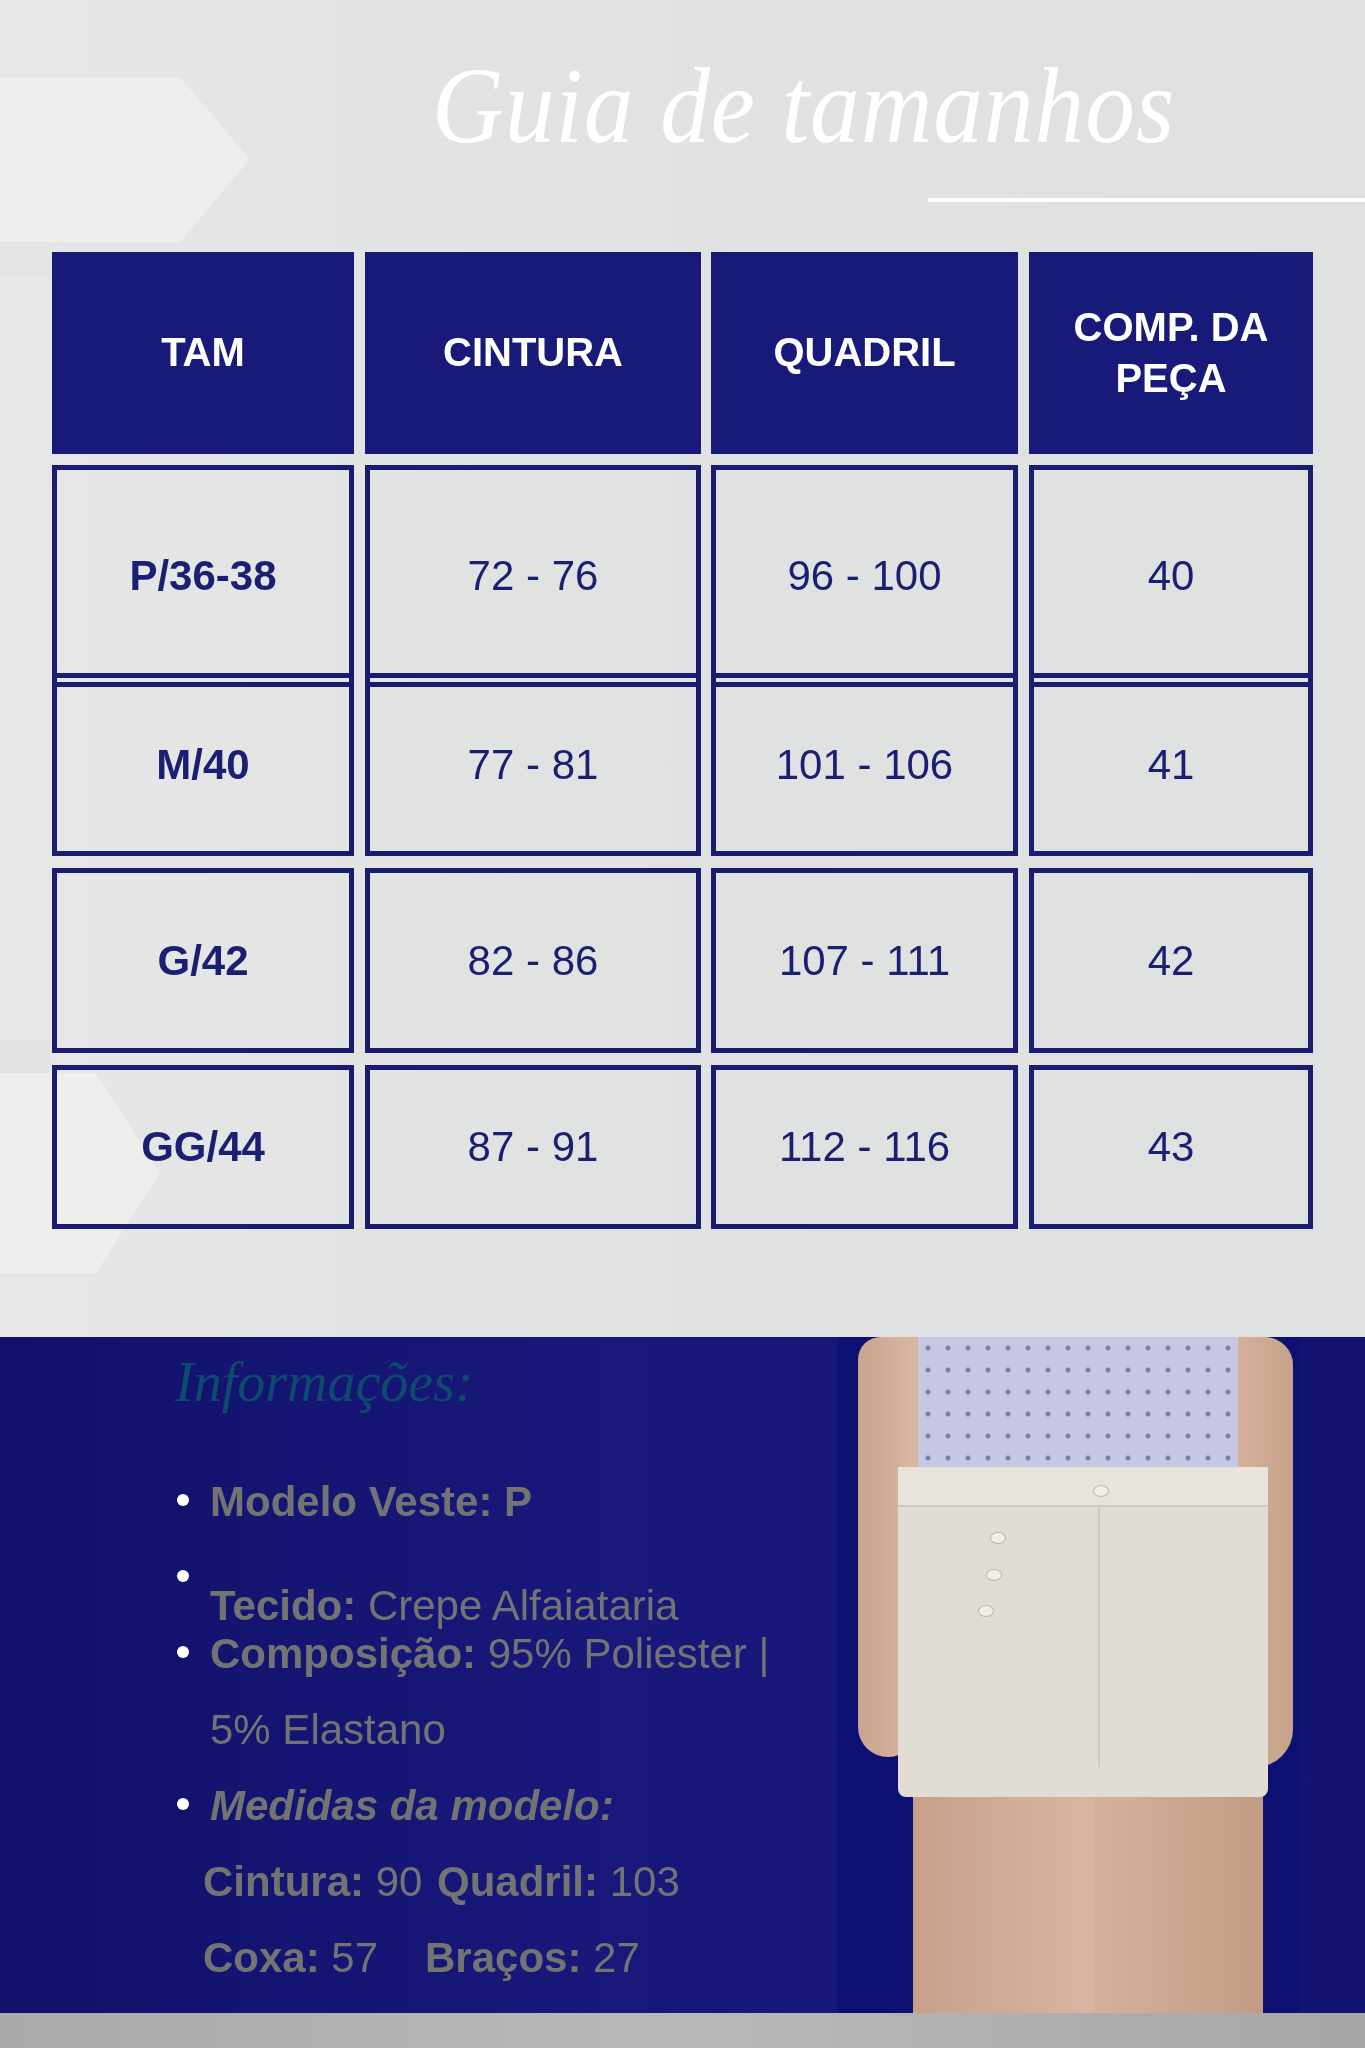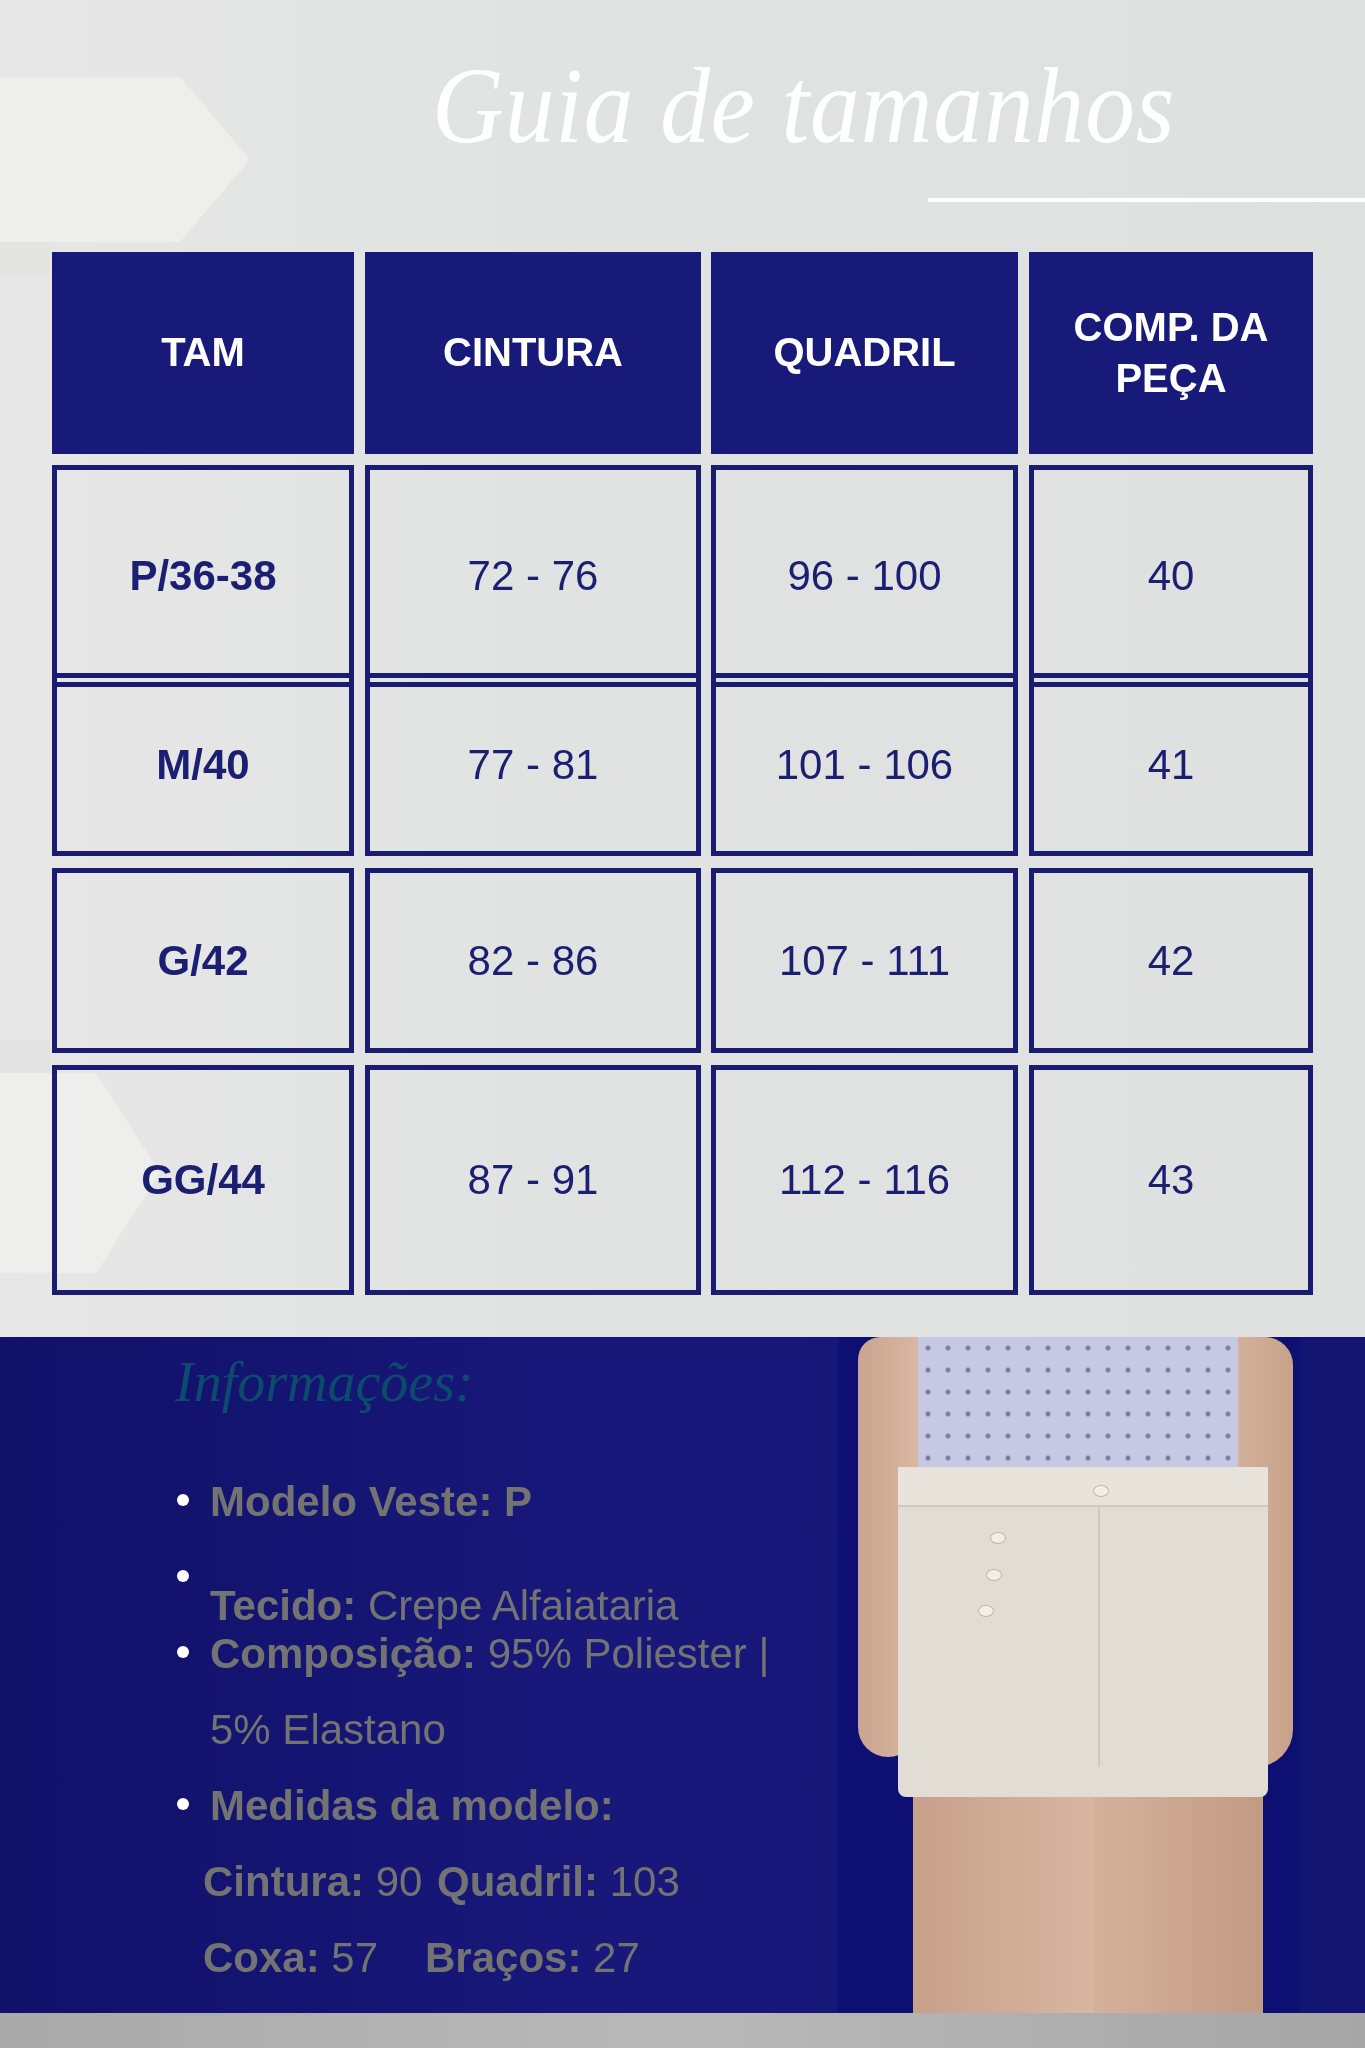--- a/index.html
+++ b/index.html
@@ -17,21 +17,21 @@
   .dcell{border:5px solid #1a1c70;font-size:42px;}
   .dcell.first{font-weight:bold;}
   .c1{left:52px;width:302px;}
   .c2{left:365px;width:336px;}
   .c3{left:711px;width:307px;}
   .c4{left:1029px;width:284px;}
   .r0{top:252px;height:202px;}
   .r1{top:465px;height:222px;}
   .r2{top:673px;height:183px;}
   .r3{top:868px;height:185px;}
-  .r4{top:1065px;height:230px;}
+  .r4{top:1065px;height:164px;}
   .info-bg{position:absolute;left:0;top:1337px;width:1365px;height:676px;background:linear-gradient(90deg,#11116a 0%,#17187a 45%,#121470 100%);}
   .bottom-strip{position:absolute;left:0;top:2013px;width:1365px;height:35px;background:linear-gradient(90deg,#a9a9a9,#b9b9b9 50%,#a6a6a6);}
   .info-title{position:absolute;left:175px;top:1352px;font-family:"Liberation Serif",serif;font-style:italic;font-size:56px;color:#0c4a6e;white-space:nowrap;line-height:1.1;}
   .info-line{position:absolute;color:#737373;font-size:42px;white-space:nowrap;line-height:1;}
   .info-line b{font-weight:bold;}
   .bullet{position:absolute;width:12px;height:12px;border-radius:50%;background:#ffffff;}
   .photo{position:absolute;left:838px;top:1337px;width:462px;height:676px;overflow:hidden;background:#0e0f72;}
   .photo .skin-l{position:absolute;left:20px;top:0;width:60px;height:420px;background:linear-gradient(90deg,#c9a48e,#d9b7a2);border-radius:30px 0 40px 40px;}
   .photo .skin-r{position:absolute;left:380px;top:0;width:75px;height:430px;background:linear-gradient(90deg,#d8b6a0,#c7a28a);border-radius:0 30px 40px 40px;}
   .photo .top{position:absolute;left:80px;top:0;width:320px;height:140px;background:#c7c9e4;}
@@ -94,21 +94,21 @@
 
   <span class="bullet" style="left:177px;top:1570px;"></span>
   <div class="info-line" style="left:210px;top:1557px;margin-top:28px;"><b>Tecido:</b><span> Crepe Alfaiataria</span></div>
 
   <span class="bullet" style="left:177px;top:1646px;"></span>
   <div class="info-line" style="left:210px;top:1633px;"><b>Composição:</b><span> 95% Poliester |</span></div>
 
   <div class="info-line" style="left:210px;top:1709px;">5% Elastano</div>
 
   <span class="bullet" style="left:177px;top:1798px;"></span>
-  <div class="info-line" style="left:210px;top:1785px;"><b>Medidas da modelo:</b></div>
+  <div class="info-line" style="left:210px;top:1785px;font-style:italic;"><b>Medidas da modelo:</b></div>
 
   <div class="info-line" style="left:203px;top:1861px;"><b>Cintura:</b><span> 90</span></div>
   <div class="info-line" style="left:437px;top:1861px;"><b>Quadril:</b><span> 103</span></div>
   <div class="info-line" style="left:203px;top:1937px;"><b>Coxa:</b><span> 57</span></div>
   <div class="info-line" style="left:425px;top:1937px;"><b>Braços:</b><span> 27</span></div>
 
   <div class="photo">
     <div class="skin-l"></div>
     <div class="skin-r"></div>
     <div class="leg-l"></div>

